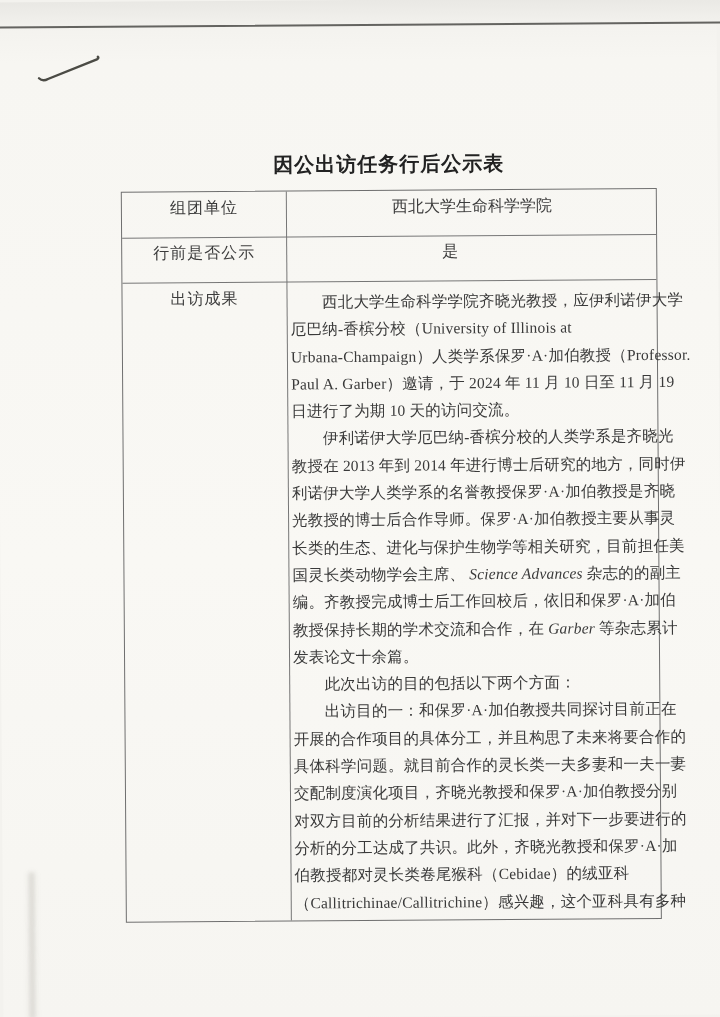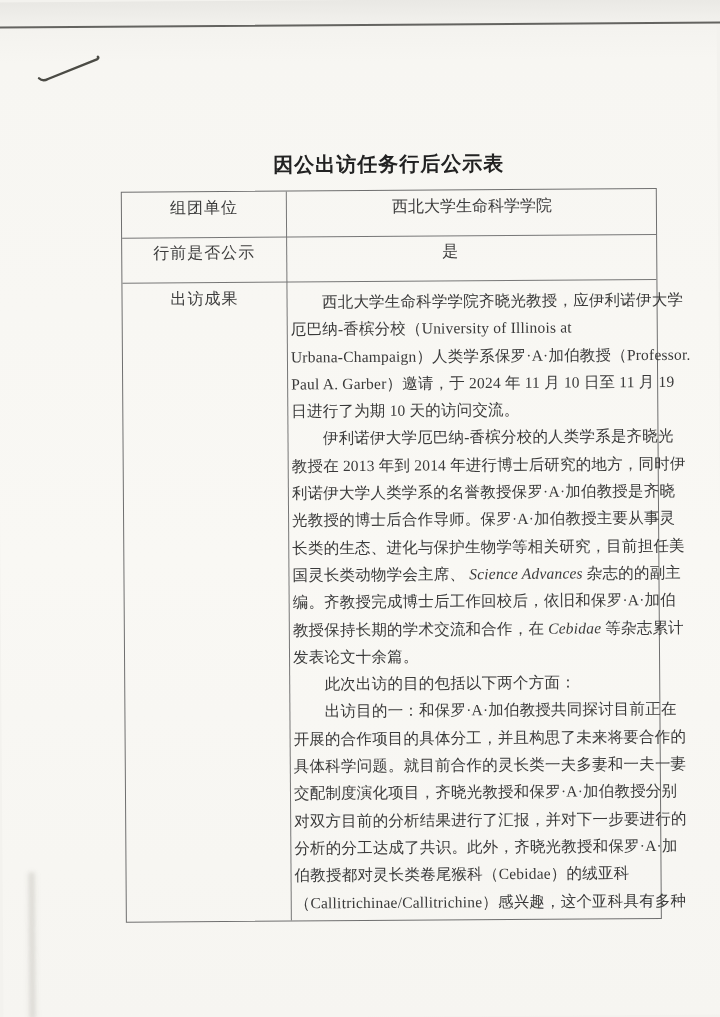--- a/index.html
+++ b/index.html
@@ -96,21 +96,21 @@
         <div class="rline">Urbana-Champaign）人类学系保罗·A·加伯教授（Professor.</div>
         <div class="rline">Paul A. Garber）邀请，于 2024 年 11 月 10 日至 11 月 19</div>
         <div class="rline">日进行了为期 10 天的访问交流。</div>
         <div class="rline">　　伊利诺伊大学厄巴纳-香槟分校的人类学系是齐晓光</div>
         <div class="rline">教授在 2013 年到 2014 年进行博士后研究的地方，同时伊</div>
         <div class="rline">利诺伊大学人类学系的名誉教授保罗·A·加伯教授是齐晓</div>
         <div class="rline">光教授的博士后合作导师。保罗·A·加伯教授主要从事灵</div>
         <div class="rline">长类的生态、进化与保护生物学等相关研究，目前担任美</div>
         <div class="rline">国灵长类动物学会主席、 <i>Science Advances</i> 杂志的的副主</div>
         <div class="rline">编。齐教授完成博士后工作回校后，依旧和保罗·A·加伯</div>
-        <div class="rline">教授保持长期的学术交流和合作，在 <i>Cebidae</i> 等杂志累计</div>
+        <div class="rline">教授保持长期的学术交流和合作，在 <i>Garber</i> 等杂志累计</div>
         <div class="rline">发表论文十余篇。</div>
         <div class="rline">　　此次出访的目的包括以下两个方面：</div>
         <div class="rline">　　出访目的一：和保罗·A·加伯教授共同探讨目前正在</div>
         <div class="rline">开展的合作项目的具体分工，并且构思了未来将要合作的</div>
         <div class="rline">具体科学问题。就目前合作的灵长类一夫多妻和一夫一妻</div>
         <div class="rline">交配制度演化项目，齐晓光教授和保罗·A·加伯教授分别</div>
         <div class="rline">对双方目前的分析结果进行了汇报，并对下一步要进行的</div>
         <div class="rline">分析的分工达成了共识。此外，齐晓光教授和保罗·A·加</div>
         <div class="rline">伯教授都对灵长类卷尾猴科（Cebidae）的绒亚科</div>
         <div class="rline">（Callitrichinae/Callitrichine）感兴趣，这个亚科具有多种</div>

